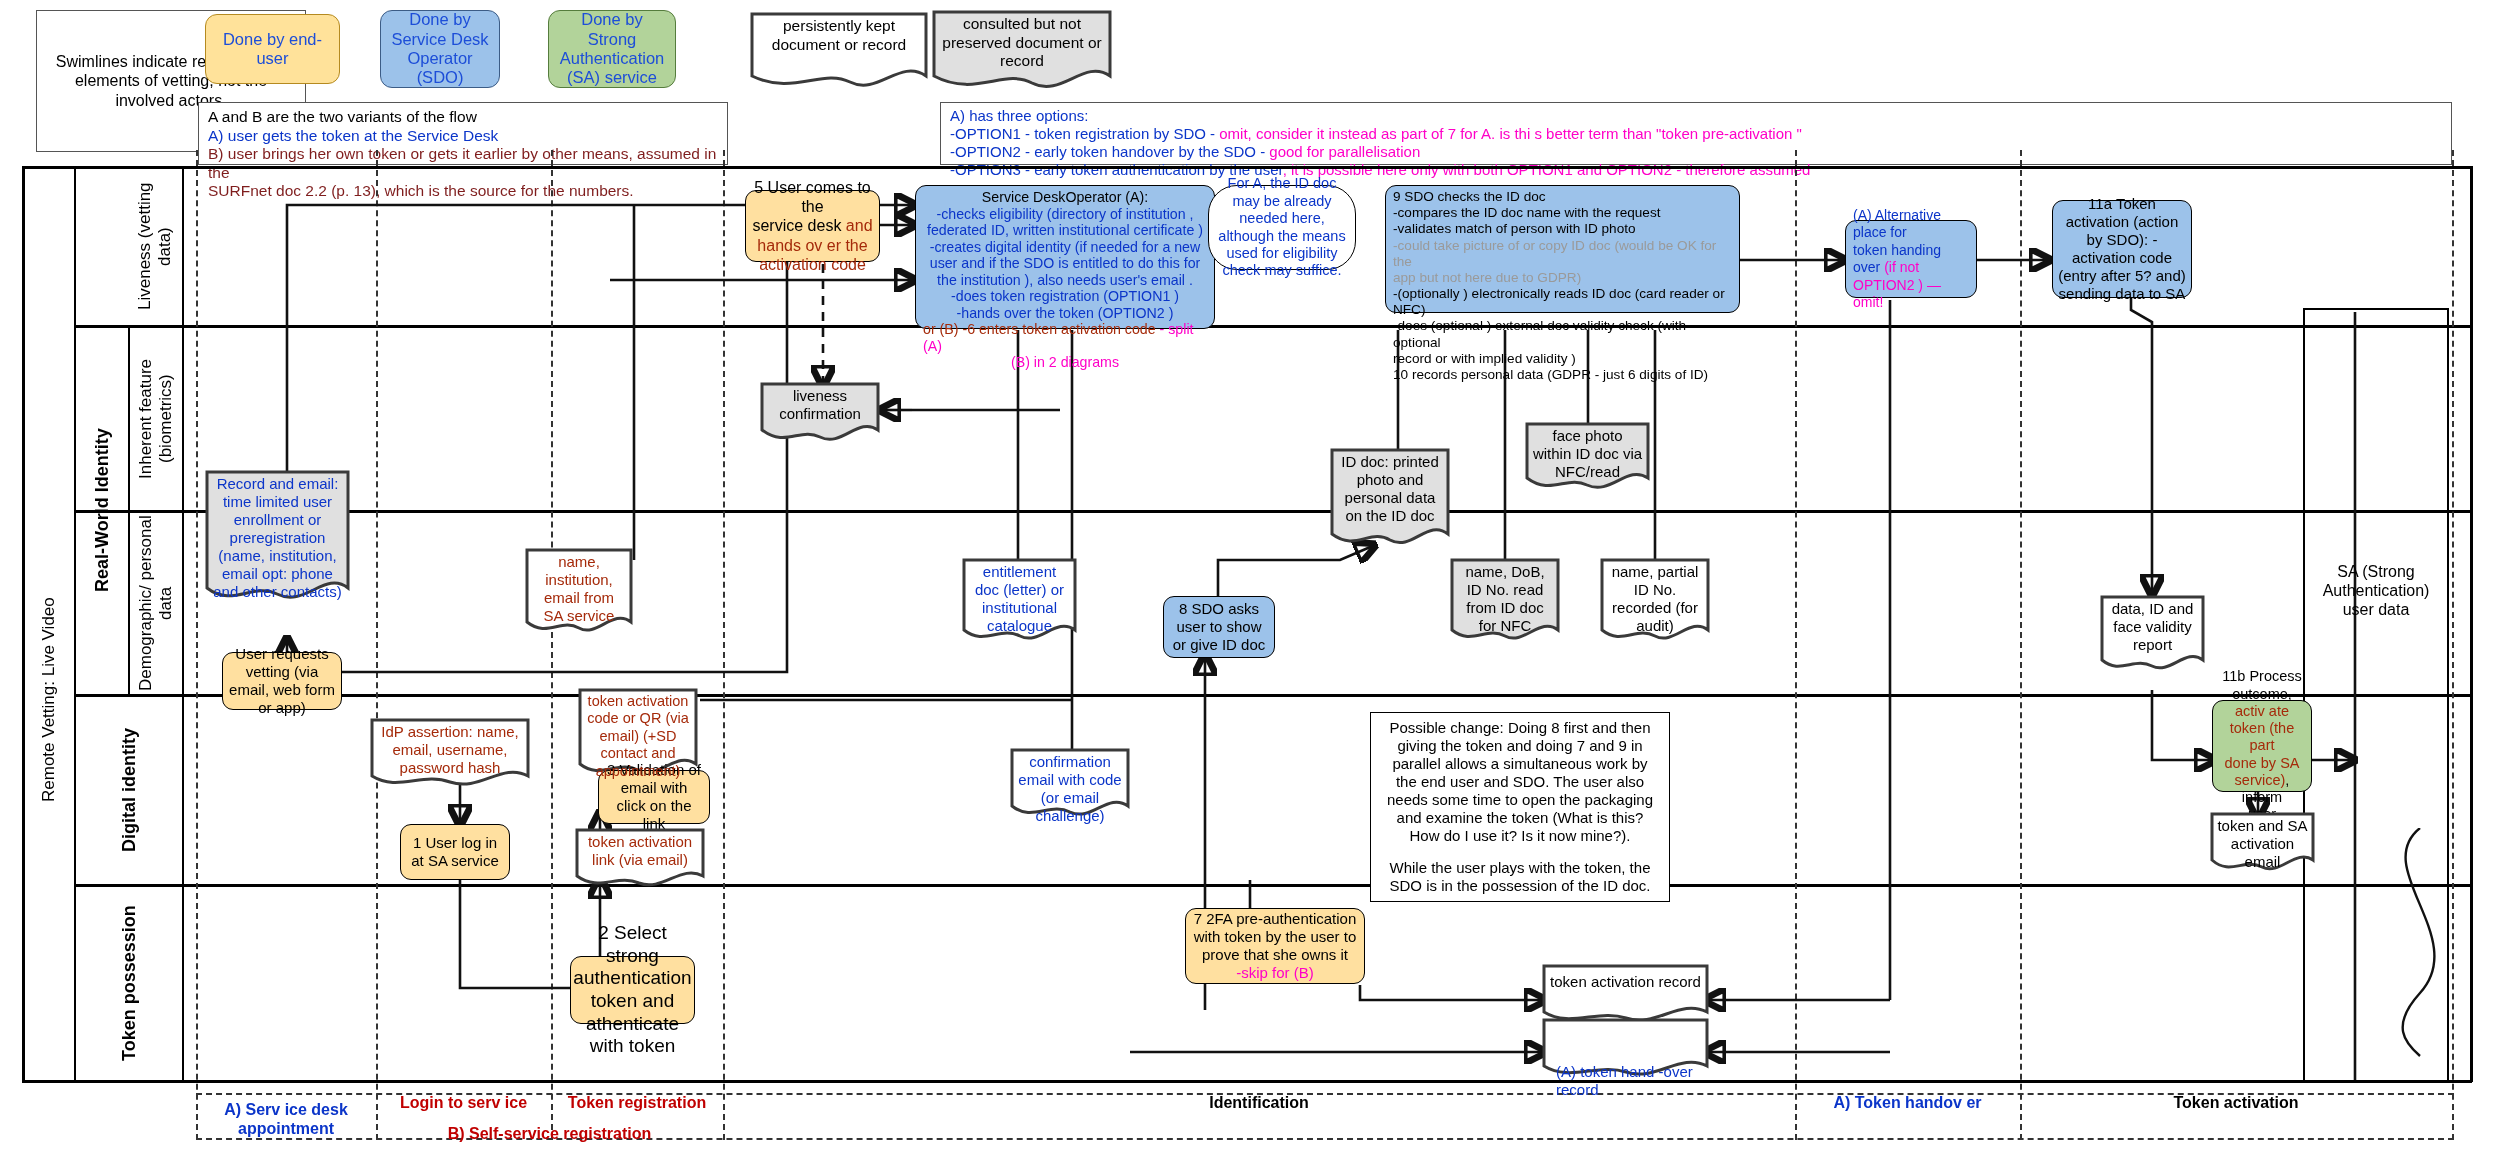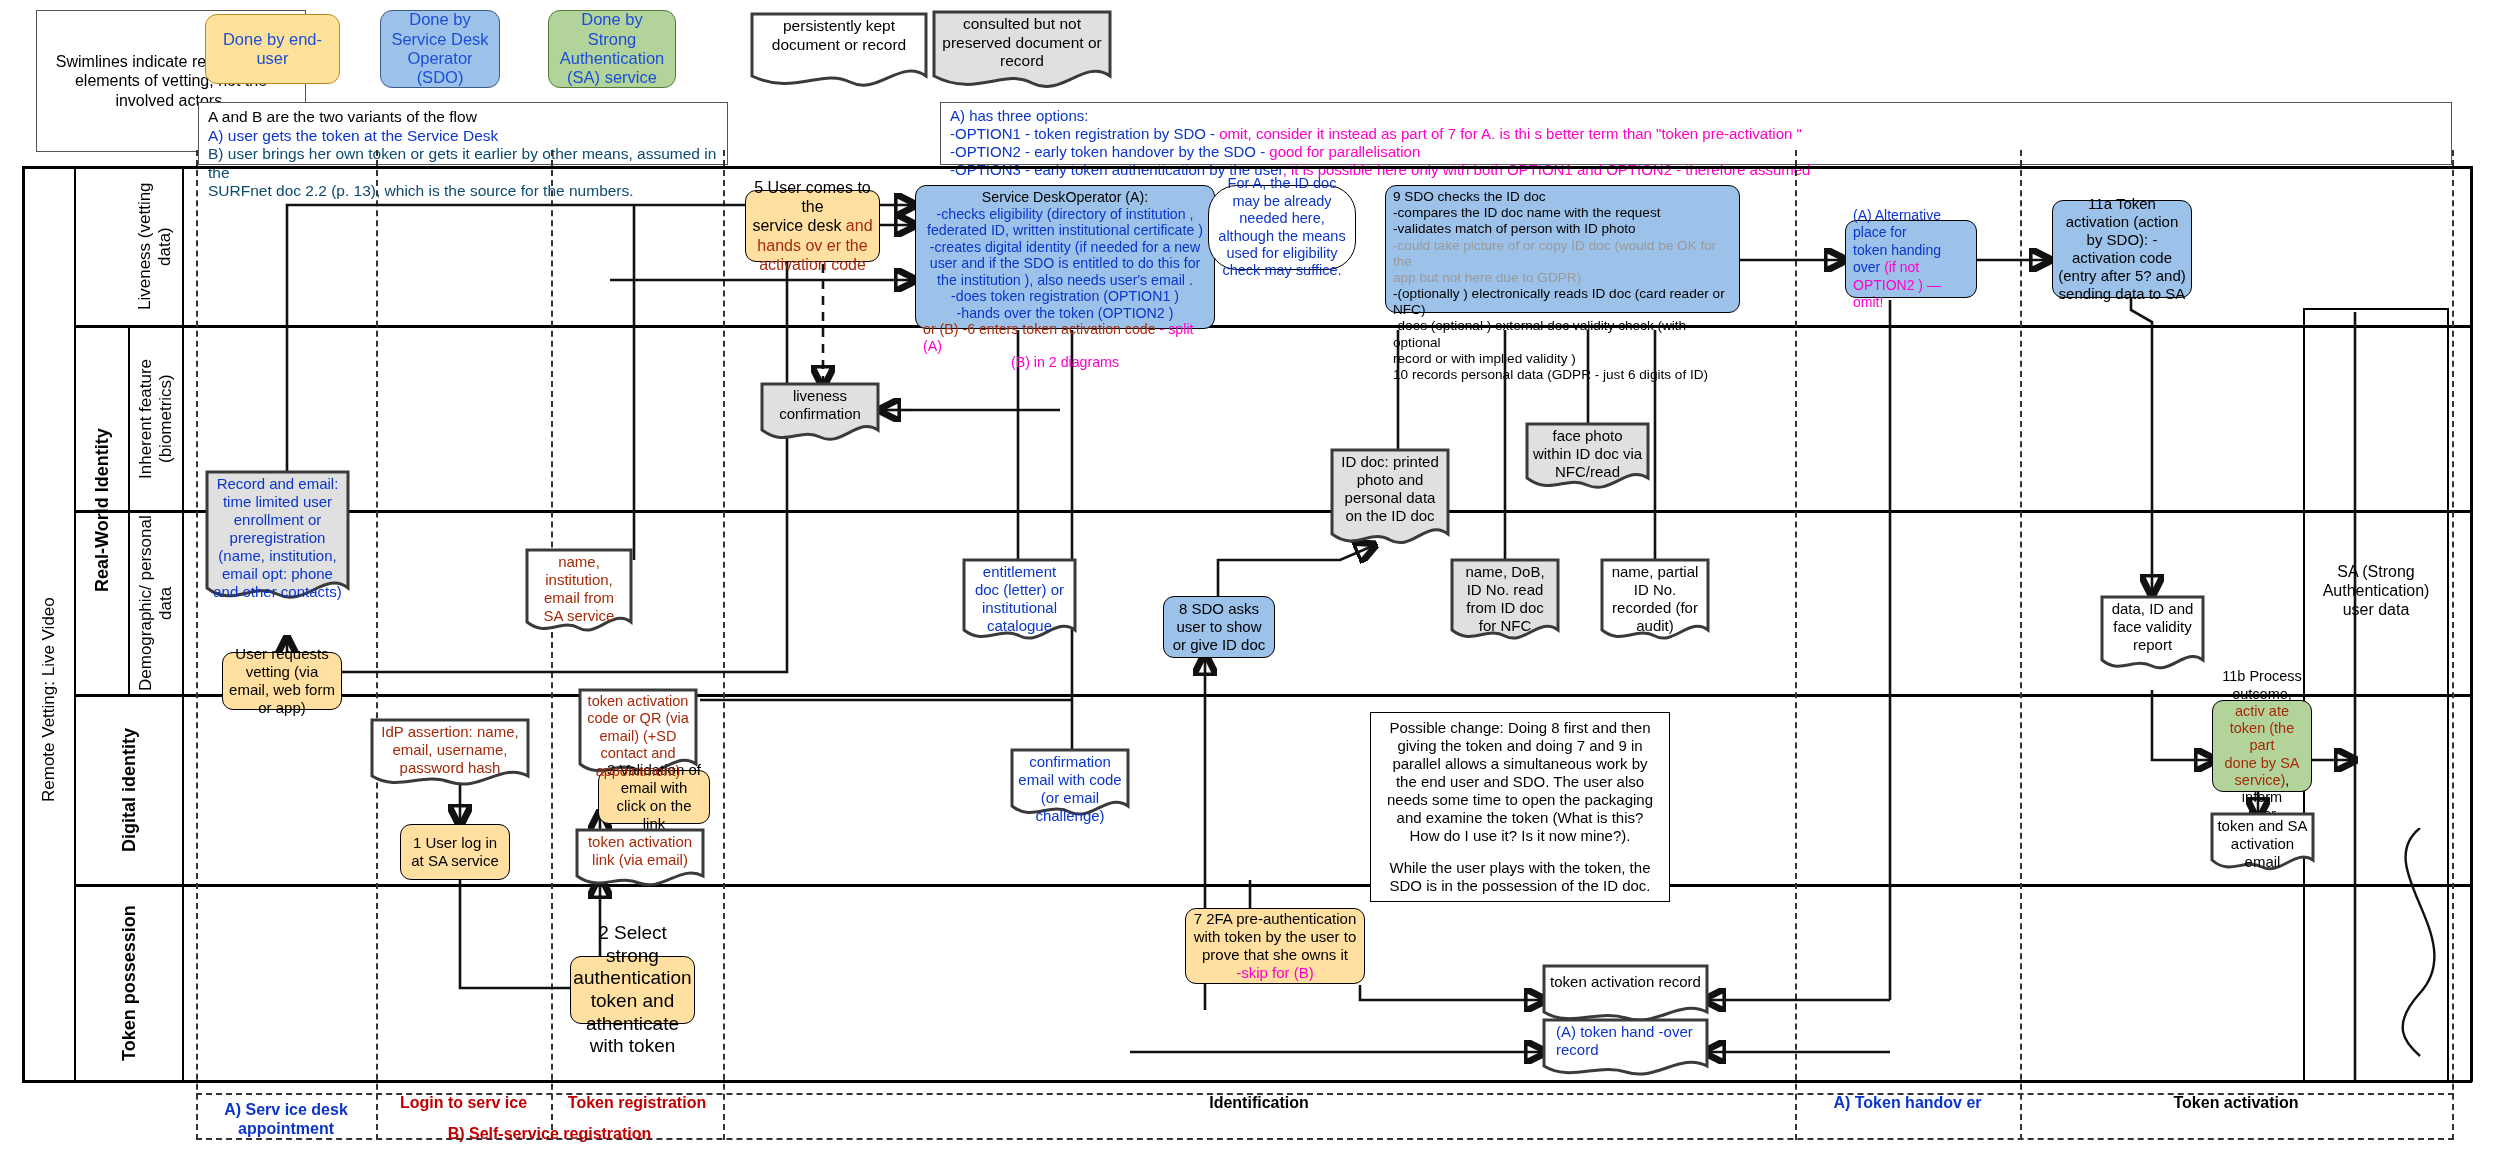--- a/index.html
+++ b/index.html
@@ -87,21 +87,21 @@
     position:absolute;
     font-size:16px; font-weight:bold; text-align:center;
     line-height:1.2;
   }
   .phaselabel.blue { color:#0b35c9; }
   .phaselabel.red  { color:#c00000; }
   .phaselabel.black{ color:#000; }
 
   
   .cBlue { color:#0b35c9; }
-  .cRed  { color:#0c4a6e; }
+  .cRed  { color:#7f1d1d; }
   .cDarkRed { color:#a52a0a; }
   .cMag  { color:#ff00c8; }
   .cGray { color:#9a9a9a; }
   .cBlack{ color:#000; }
 
   svg.arrows { position:absolute; left:0; top:0; width:2503px; height:1152px; pointer-events:none; }
   svg.arrows path, svg.arrows line { fill:none; stroke:#111; stroke-width:2.6; }
 </style>
 </head>
 <body>
@@ -501,16 +501,16 @@
     <svg class="docbg" viewBox="0 0 167 62" preserveAspectRatio="none">
       <path d="M2,2 L165,2 L165,48 C138,34 114,64 84,54 C56,45 28,64 2,48 Z"></path>
     </svg>
     <div class="doctext" style="font-size:15px; padding-top:9px;">token activation  record</div>
   </div>
 
   <div class="doc white" style="left:1542px; top:1018px; width:167px; height:62px;">
     <svg class="docbg" viewBox="0 0 167 62" preserveAspectRatio="none">
       <path d="M2,2 L165,2 L165,48 C138,34 114,64 84,54 C56,45 28,64 2,48 Z"></path>
     </svg>
-    <div class="doctext cBlue" style="font-size:15px; text-align:left; padding-left:14px;">(A) token hand -over record</div>
+    <div class="doctext cBlue" style="font-size:15px; text-align:left; padding-left:14px;margin-top:40px;">(A) token hand -over record</div>
   </div>
 
 </div>
 
 </body></html>

